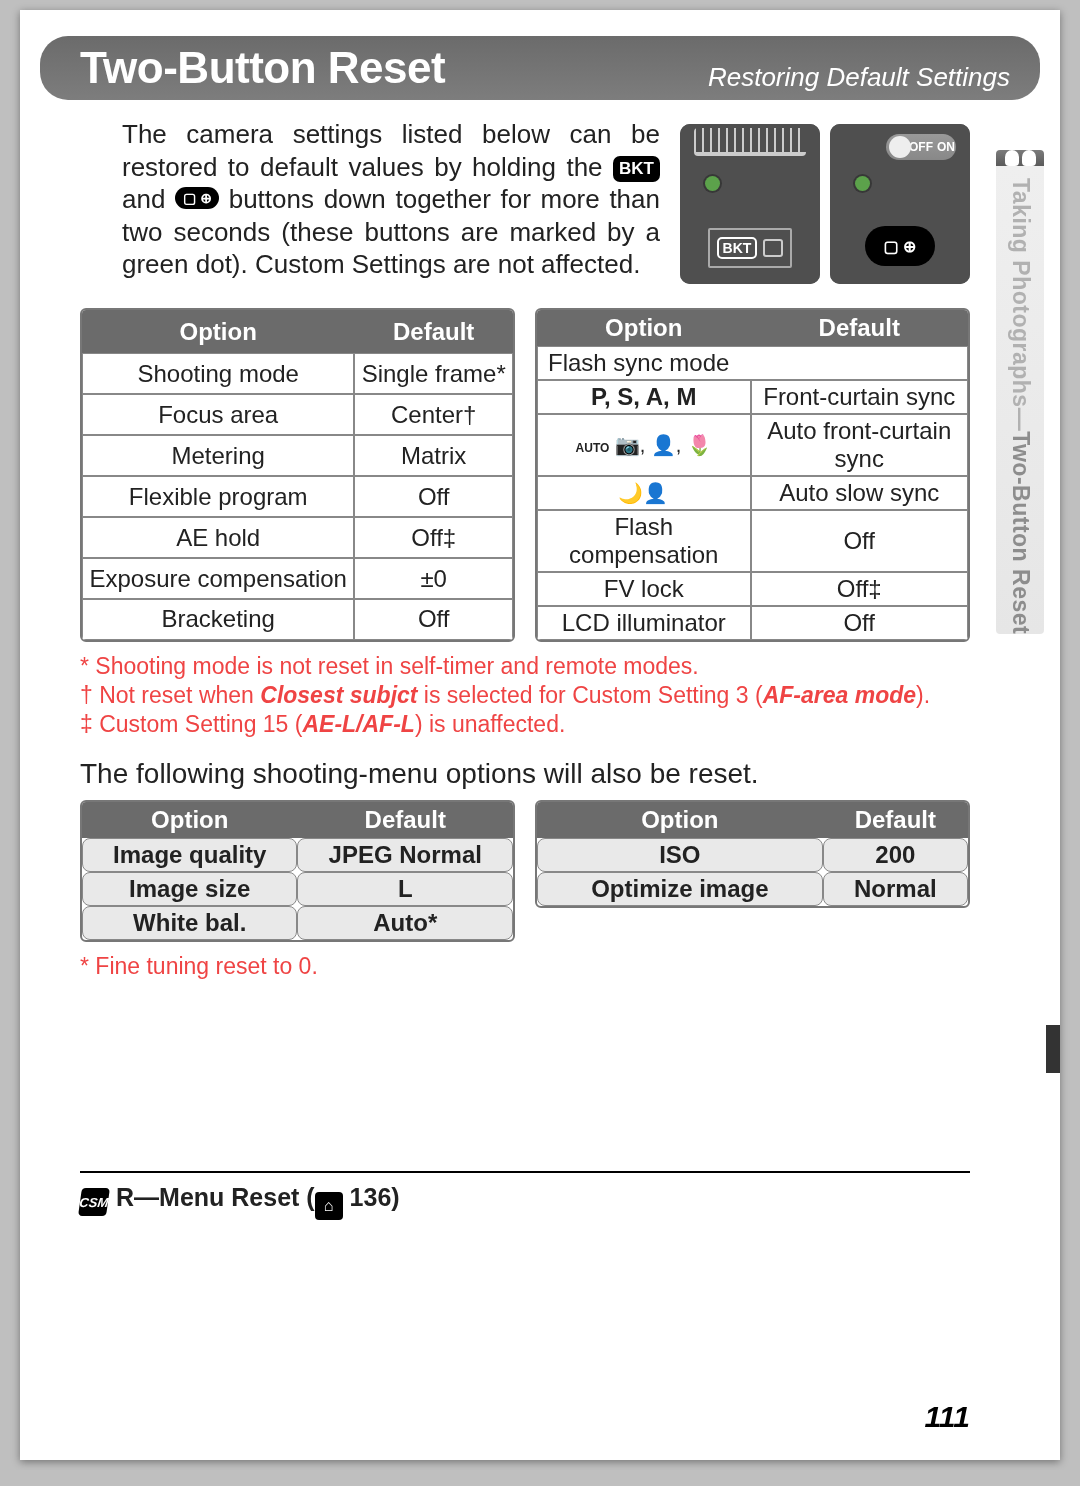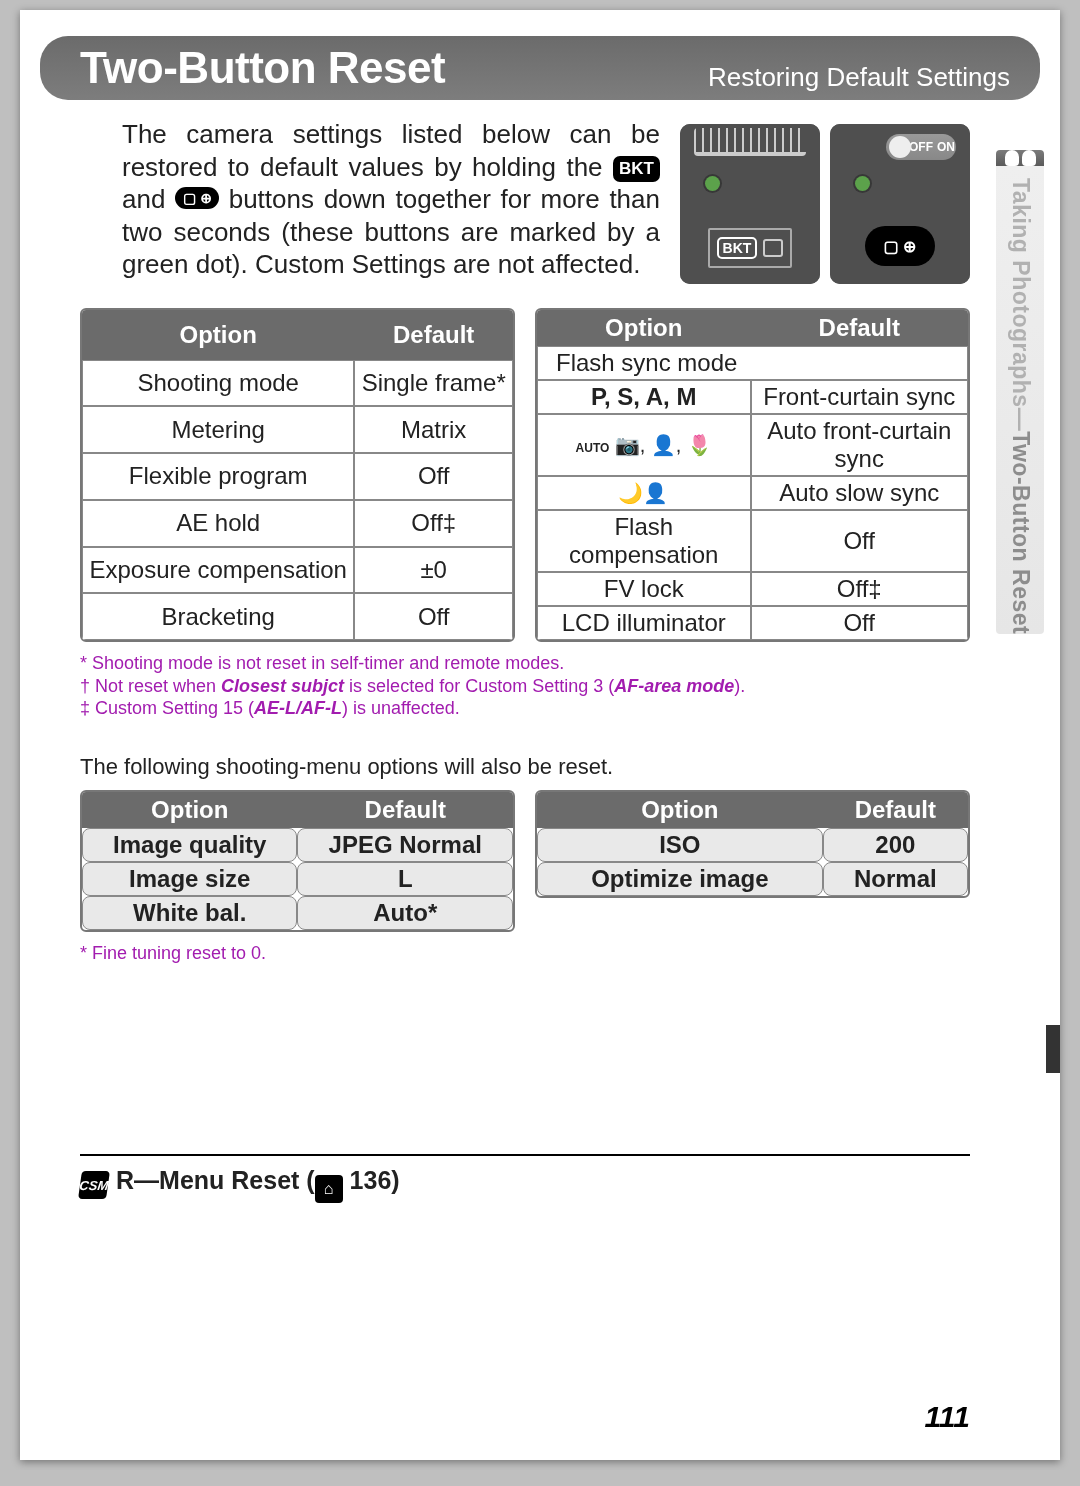--- a/index.html
+++ b/index.html
@@ -88,20 +88,21 @@
     justify-content: space-between;
     align-items: flex-end;
   }
   .header-title {
     font-size: 44px;
     font-weight: 700;
     letter-spacing: -0.5px;
     line-height: 56px;
   }
   .header-sub {
+    font-style: italic;
     font-size: 26px;
     margin-bottom: 3px;
   }
 
   
   .content {
     margin: 18px 90px 0 60px;
   }
   .intro {
     font-size: 26px;
@@ -276,40 +277,40 @@
     font-size: 24px;
   }
   .opt-table td {
     text-align: center;
     padding: 2px 6px;
     border: 1px solid #888;
     background: #fff;
   }
   .opt-table .subhead {
     text-align: left;
-    padding-left: 18px;
+    padding-left: 10px;
     background: #fff;
     font-weight: 400;
   }
   .opt-table .bold { font-weight: 700; }
   .opt-table .shaded td { background: #e9e9e9; border-radius: 8px; }
   .iconcell { font-size: 20px; }
 
   .footnotes {
-    font-size: 18px;
-    color: #a21caf;
+    font-size: 23px;
+    color: #ef4444;
     margin-top: 10px;
     line-height: 1.25;
   }
   .footnotes b { font-weight: 700; font-style: italic; }
 
   .section-text {
-    font-size: 22px;
+    font-size: 28px;
     color: #222;
-    margin-top: 34px;
+    margin-top: 20px;
   }
 
   
   .bottom-box {
     margin: 190px 90px 0 60px;
     border-top: 2px solid #000;
     padding-top: 10px;
     font-size: 24px;
     color: #222;
   }
@@ -418,20 +419,24 @@
         <tbody>
             <tr>
           <th>Option</th>
           <th>Default</th>
         </tr>
         <tr>
               <td>Shooting mode</td>
               <td>Single frame*</td>
             </tr>
         <tr>
+              <td>Focus area</td>
+              <td>Center†</td>
+            </tr>
+        <tr>
               <td>Metering</td>
               <td>Matrix</td>
             </tr>
         <tr>
               <td>Flexible program</td>
               <td>Off</td>
             </tr>
         <tr>
               <td>AE hold</td>
               <td>Off‡</td>

